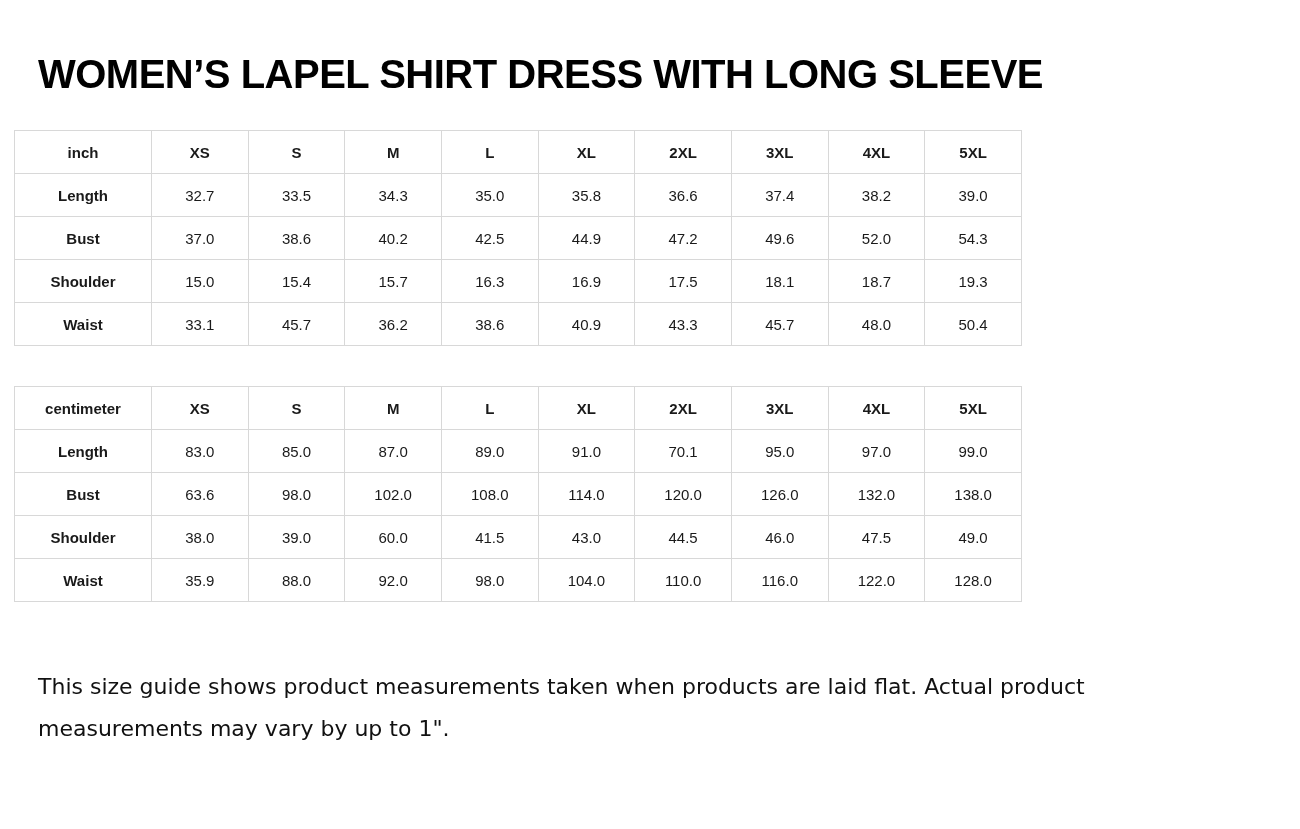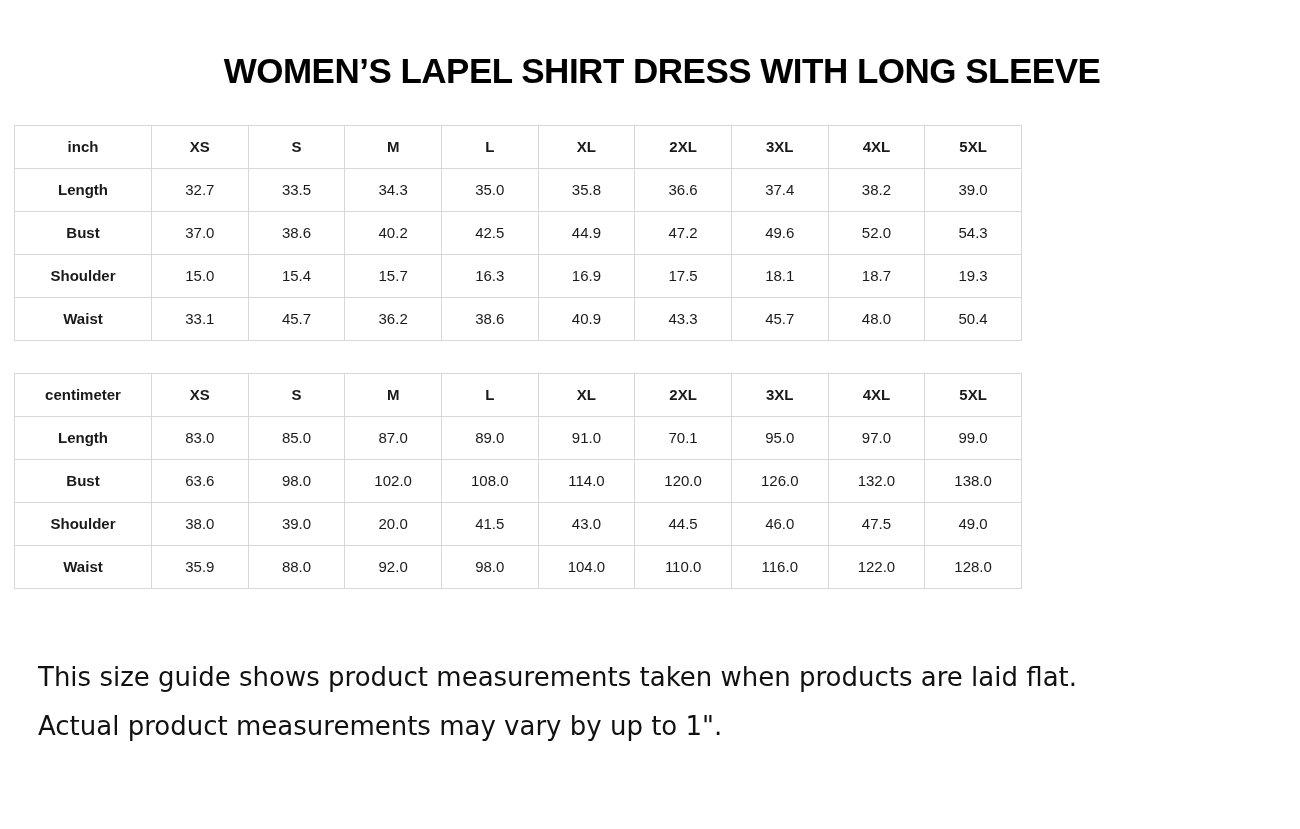--- a/index.html
+++ b/index.html
@@ -15,27 +15,26 @@
     overflow: hidden;
   }
   .page {
     position: relative;
     width: 1300px;
     height: 829px;
     box-sizing: border-box;
     padding: 0 14px;
   }
   .title {
-    font-size: 35px;
+    font-size: 40px;
     font-weight: bold;
     letter-spacing: -0.5px;
     line-height: 1.1;
     margin: 52px 0 0 24px;
     white-space: nowrap;
-    text-align: center;
   }
   .table-wrap {
     margin-top: 34px;
   }
   table.size-table {
     width: 1008px;
     border-collapse: collapse;
     table-layout: fixed;
   }
   table.size-table td,
@@ -56,21 +55,21 @@
     width: 132px;
   }
   table.size-table th {
     font-weight: bold;
   }
   .spacer {
     height: 32px;
   }
   .note {
     margin: 64px 0 0 24px;
-    font-size: 26px;
+    font-size: 22px;
     line-height: 1.9;
     max-width: 1110px;
     color: #111111;
     font-family: "DejaVu Sans", sans-serif;
   }
 </style>
 </head>
 <body>
 
 <div class="page">
@@ -141,21 +140,21 @@
           <td class="value">45.7</td>
           <td class="value">48.0</td>
           <td class="value">50.4</td>
         </tr>
       </tbody>
     </table>
   </div>
 
   <div class="spacer"></div>
 
-  <div class="table-wrap" style="margin-top:0">
+  <div class="table-wrap" style="margin-top:8px">
     <table class="size-table">
       <thead>
         <tr>
           <th class="unit-head">centimeter</th>
           <th>XS</th>
           <th>S</th>
           <th>M</th>
           <th>L</th>
           <th>XL</th>
           <th>2XL</th>
@@ -186,21 +185,21 @@
           <td class="value">114.0</td>
           <td class="value">120.0</td>
           <td class="value">126.0</td>
           <td class="value">132.0</td>
           <td class="value">138.0</td>
         </tr>
         <tr>
           <td class="row-head">Shoulder</td>
           <td class="value">38.0</td>
           <td class="value">39.0</td>
-          <td class="value">20.0</td>
+          <td class="value">60.0</td>
           <td class="value">41.5</td>
           <td class="value">43.0</td>
           <td class="value">44.5</td>
           <td class="value">46.0</td>
           <td class="value">47.5</td>
           <td class="value">49.0</td>
         </tr>
         <tr>
           <td class="row-head">Waist</td>
           <td class="value">35.9</td>

